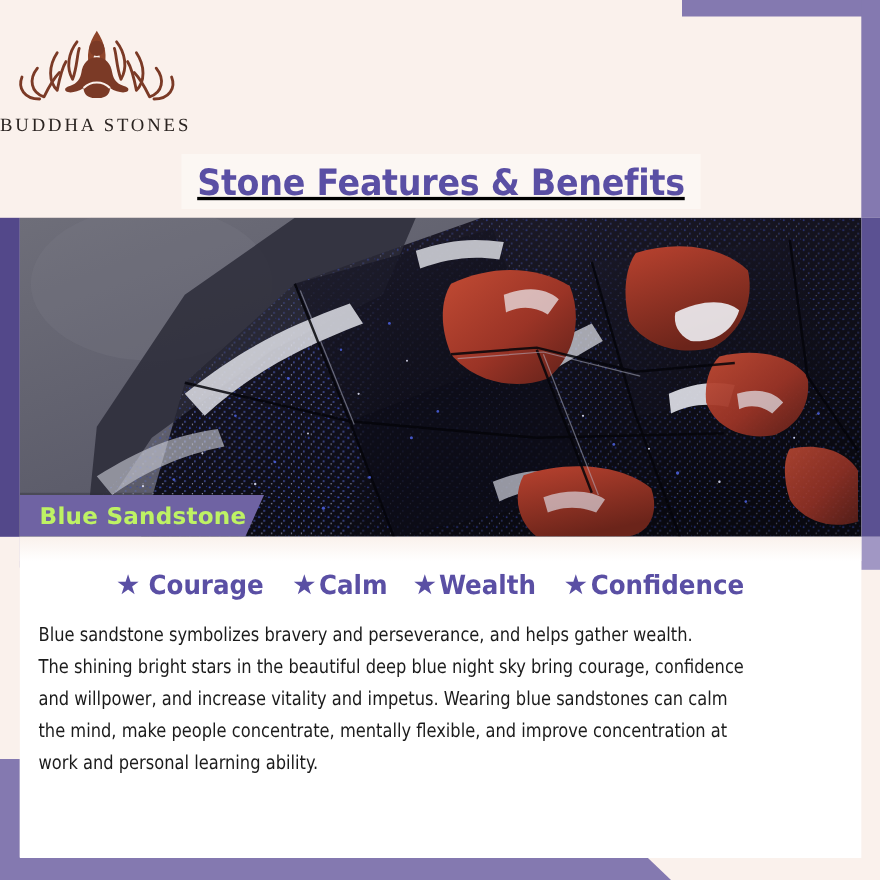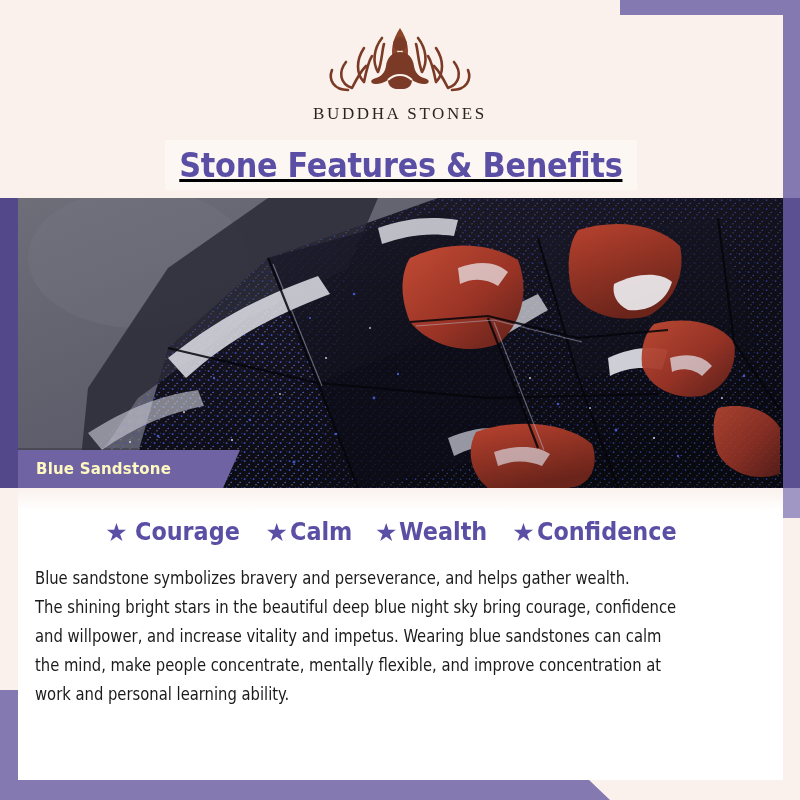--- a/index.html
+++ b/index.html
@@ -47,21 +47,21 @@
     background: #a197c4;
   }
   .frame-left-low {
     position: absolute; left: 18px; top: 488px; width: 22px; height: 28px;
     background: #a79dc8;
   }
 
   
   .logo-wrap {
     position: absolute; left: 0; top: 18px; width: 800px; height: 118px;
-    display: flex; flex-direction: column; align-items: center; justify-content: flex-start;
+    display: flex; flex-direction: column; align-items: flex-start; justify-content: flex-start;
   }
   .logo-mark { width: 176px; height: 82px; display: block; }
   .logo-word {
     margin-top: 4px;
     font-family: "Liberation Serif", serif;
     font-size: 17px;
     letter-spacing: 2.6px;
     color: #2a2320;
     text-align: center;
   }
@@ -93,24 +93,24 @@
 
   
   .badge {
     position: absolute; left: 18px; top: 450px; width: 222px; height: 38px;
     background: #6f63a3;
     clip-path: polygon(0 0, 222px 0, 205px 38px, 0 38px);
     display: flex; align-items: center;
   }
   .badge-text {
     margin-left: 18px;
-    color: #fef9c3;
+    color: #bef264;
     font-family: "DejaVu Sans", sans-serif;
     font-weight: bold;
-    font-size: 15px;
+    font-size: 21px;
     letter-spacing: 0.2px;
     white-space: nowrap;
   }
 
   
   .card {
     position: absolute; left: 18px; top: 488px; width: 765px; height: 292px;
     background: #ffffff;
   }
   .card-topglow {

